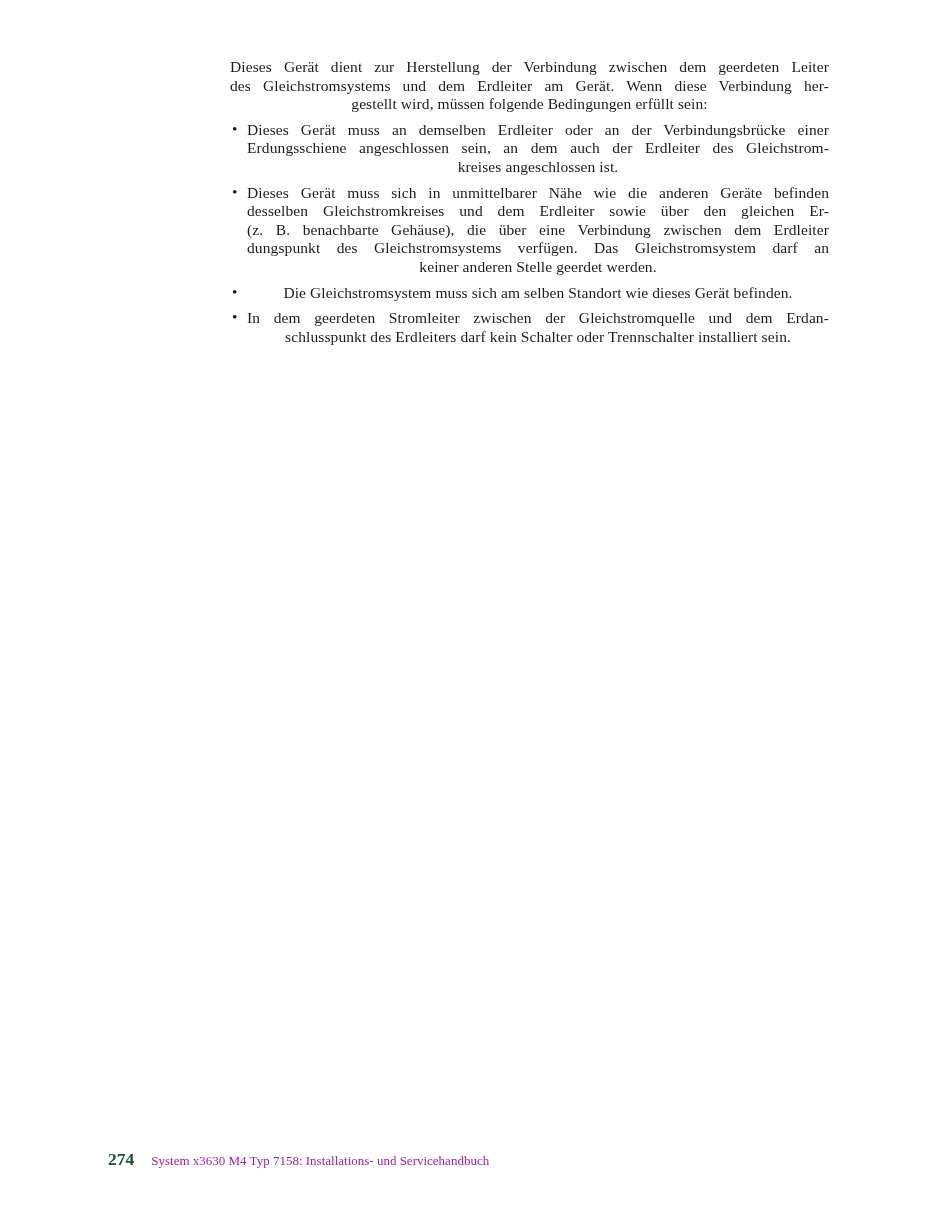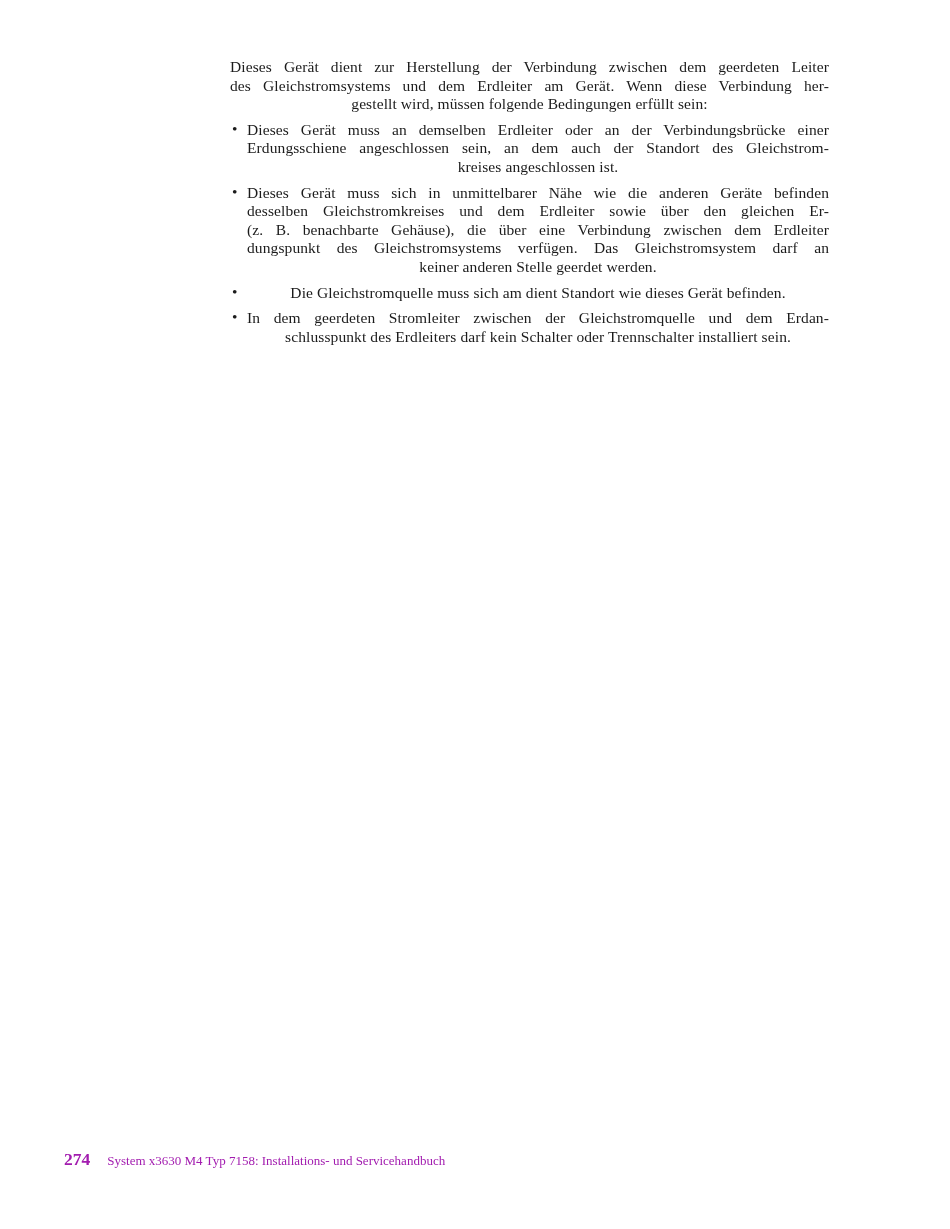--- a/index.html
+++ b/index.html
@@ -45,21 +45,22 @@
     position: absolute;
     left: 64px;
     top: 1149px;
     display: flex;
     align-items: baseline;
     white-space: nowrap;
   }
   .pagenum {
     font-weight: bold;
     font-size: 17.5px;
-    color: #a21caf;
+    color: #14532d;
+    margin-left: 44px;
   }
   .runtitle {
     font-size: 13px;
     margin-left: 17px;
     color: #a21caf;
   }
 </style>
 </head>
 <body>
 
@@ -67,34 +68,34 @@
   <div class="content">
     <div class="para" id="intro-paragraph">
         <div class="line jl">Dieses Gerät dient zur Herstellung der Verbindung zwischen dem geerdeten Leiter</div>
         <div class="line jl">des Gleichstromsystems und dem Erdleiter am Gerät. Wenn diese Verbindung her-</div>
         <div class="line">gestellt wird, müssen folgende Bedingungen erfüllt sein:</div>
       </div>
     <div id="bullet-list">
         <div class="bullet">
           <span class="marker">•</span>
           <div class="line jl">Dieses Gerät muss an demselben Erdleiter oder an der Verbindungsbrücke einer</div>
-          <div class="line jl">Erdungsschiene angeschlossen sein, an dem auch der Standort des Gleichstrom-</div>
+          <div class="line jl">Erdungsschiene angeschlossen sein, an dem auch der Erdleiter des Gleichstrom-</div>
           <div class="line">kreises angeschlossen ist.</div>
         </div>
         <div class="bullet">
           <span class="marker">•</span>
           <div class="line jl">Dieses Gerät muss sich in unmittelbarer Nähe wie die anderen Geräte befinden</div>
           <div class="line jl">desselben Gleichstromkreises und dem Erdleiter sowie über den gleichen Er-</div>
           <div class="line jl">(z. B. benachbarte Gehäuse), die über eine Verbindung zwischen dem Erdleiter</div>
           <div class="line jl">dungspunkt des Gleichstromsystems verfügen. Das Gleichstromsystem darf an</div>
           <div class="line">keiner anderen Stelle geerdet werden.</div>
         </div>
         <div class="bullet">
           <span class="marker">•</span>
-          <div class="line">Die Gleichstromquelle muss sich am dient Standort wie dieses Gerät befinden.</div>
+          <div class="line">Die Gleichstromsystem muss sich am selben Standort wie dieses Gerät befinden.</div>
         </div>
         <div class="bullet">
           <span class="marker">•</span>
           <div class="line jl">In dem geerdeten Stromleiter zwischen der Gleichstromquelle und dem Erdan-</div>
           <div class="line">schlusspunkt des Erdleiters darf kein Schalter oder Trennschalter installiert sein.</div>
         </div>
       </div>
   </div>
   <div class="footer">
     <span class="pagenum">274</span>

